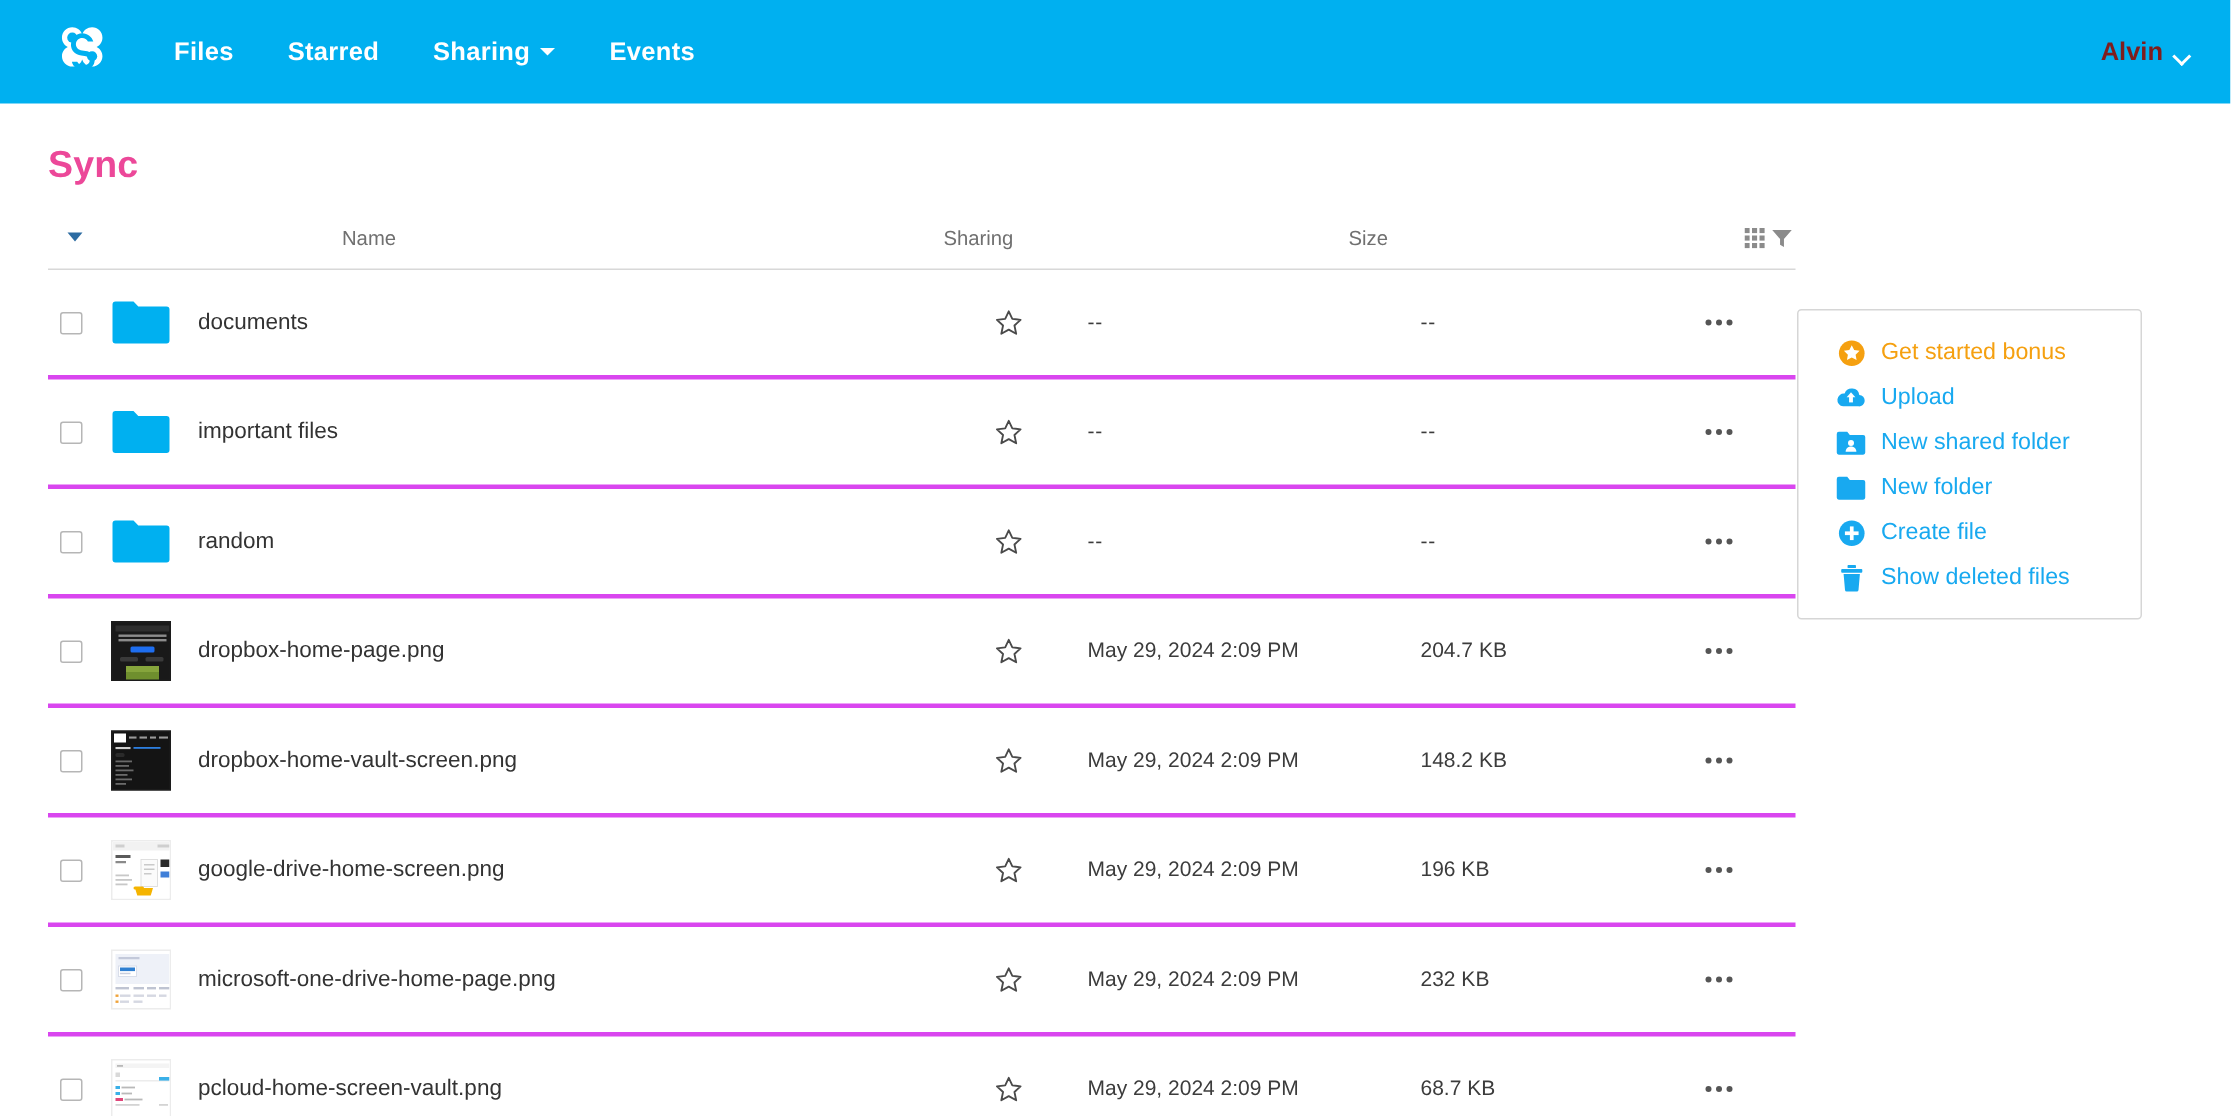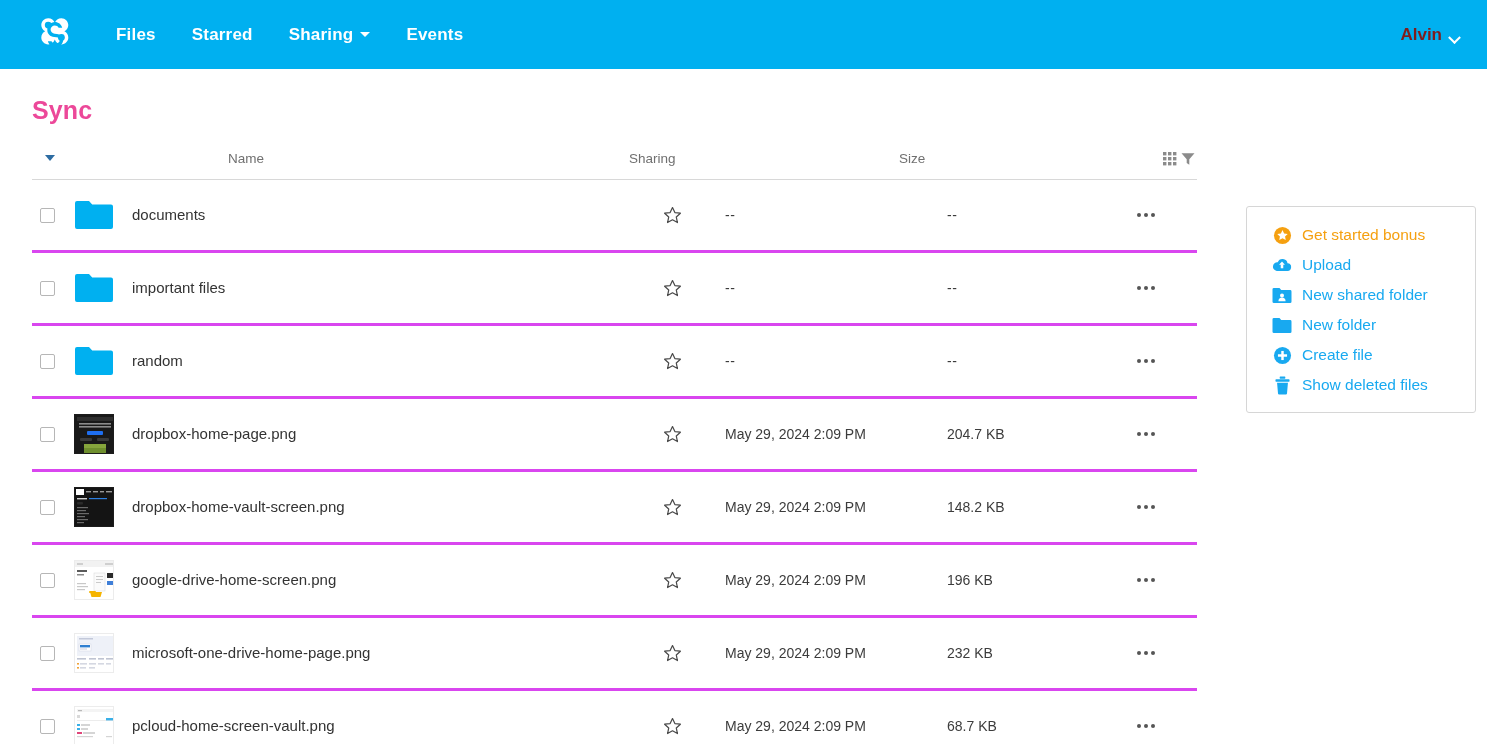--- a/index.html
+++ b/index.html
@@ -160,21 +160,20 @@
   
   #action-panel {
     position: absolute;
     left: 1198px;
     top: 110px;
     width: 230px;
     background: #ffffff;
     border: 1px solid #d6d6d6;
     border-radius: 3px;
     padding: 13px 0 12px 0;
-    margin-left: 48px;
   }
   .action-item {
     display: flex;
     align-items: center;
     height: 30px;
     padding-left: 24px;
     cursor: pointer;
   }
   .action-icon {
     width: 22px; flex: 0 0 22px;

